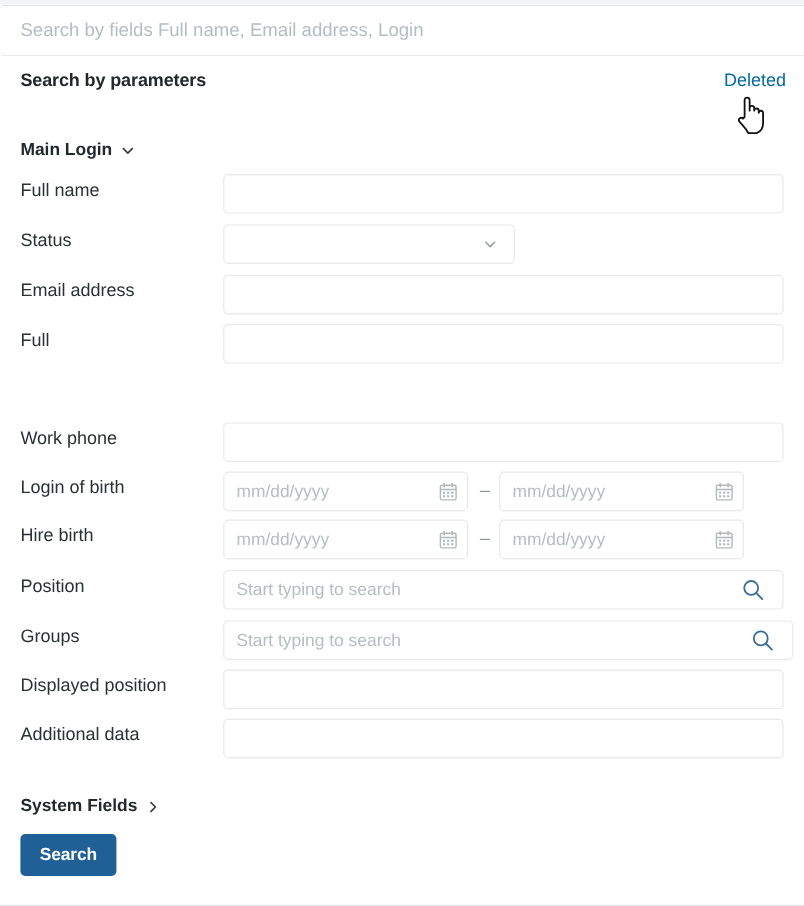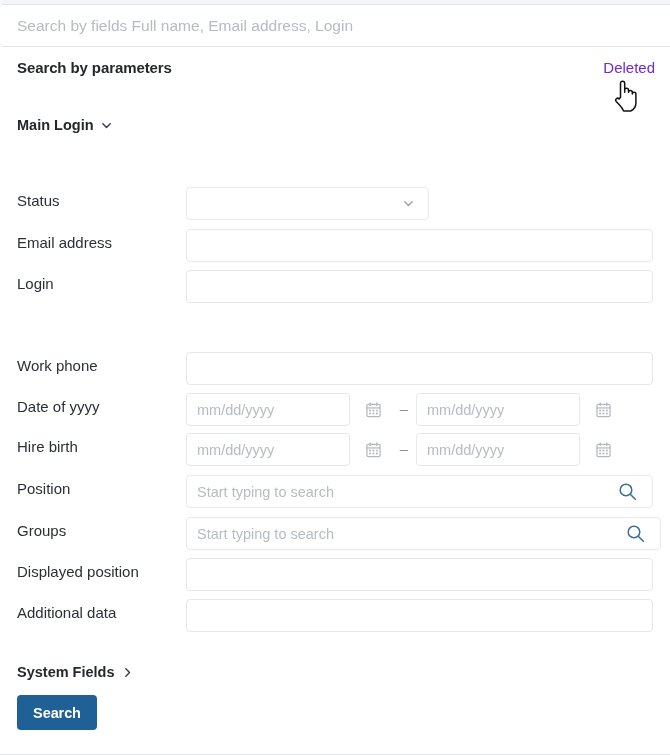--- a/index.html
+++ b/index.html
@@ -61,21 +61,21 @@
     left: 17px; top: 11px;
     font-size: 15px;
     font-weight: bold;
     color: #23282d;
     letter-spacing: -0.1px;
   }
   .deleted-link {
     position: absolute;
     right: 15px; top: 11px;
     font-size: 15px;
-    color: #6d28d9;
+    color: #0369a1;
     text-decoration: none;
     cursor: pointer;
   }
 
   
   .cursor-pointer-icon {
     position: absolute;
     left: 611px; top: 79px;
     width: 30px; height: 34px;
     pointer-events: none;
@@ -121,21 +121,21 @@
     font-family: "Liberation Sans", sans-serif;
     font-size: 14.5px;
     color: #3b3f44;
     padding: 0 10px;
     outline: none;
   }
   .fld::placeholder { color: #b6bcc3; opacity: 1; }
 
   .fld-wide   { left: 186px; width: 467px; }
   .fld-select { left: 186px; width: 243px; padding-right: 26px; }
-  .fld-date   { width: 164px; padding-right: 15px; }
+  .fld-date   { width: 204px; padding-right: 15px; }
   .fld-date.a { left: 186px; }
   .fld-date.b { left: 416px; }
   .fld-lookup { left: 186px; padding-right: 34px; }
   .fld-lookup.position { width: 467px; }
   .fld-lookup.groups   { width: 475px; }
 
   .sel-chevron {
     position: absolute;
     left: 403px;
     width: 11px; height: 11px;
@@ -215,47 +215,51 @@
 
   <div class="section-head main">
     <span>Main Login</span>
     <svg class="chev" viewBox="0 0 12 12">
       <path d="M2 4.2 L6 8.2 L10 4.2" fill="none" stroke="#3b4046" stroke-width="1.6" stroke-linecap="round" stroke-linejoin="round"></path>
     </svg>
   </div>
 
   <div class="form">
 
+    <div class="row" style="top:145px;height:37px">
+      <label class="row-label" style="top:5px">Full name</label>
+      <input class="fld fld-wide" style="top: 0px;" type="text" placeholder="">
+    </div>
 
     <div class="row" style="top:187px;height:37px">
       <label class="row-label" style="top:5px">Status</label>
       <input class="fld fld-select" style="top: 0px;" type="text" readonly="" placeholder="">
       <svg class="sel-chevron" style="top:11px" viewBox="0 0 12 12">
         <path d="M2 4.2 L6 8.2 L10 4.2" fill="none" stroke="#9aa1a9" stroke-width="1.5" stroke-linecap="round" stroke-linejoin="round"></path>
       </svg>
     </div>
 
     <div class="row" style="top:229px;height:37px">
       <label class="row-label" style="top:5px">Email address</label>
       <input class="fld fld-wide" style="top: 0px;" type="text" placeholder="">
     </div>
 
     <div class="row" style="top:270px;height:37px">
-      <label class="row-label" style="top:5px">Login</label>
+      <label class="row-label" style="top:5px">Full</label>
       <input class="fld fld-wide" style="top: 0px;" type="text" placeholder="">
     </div>
 
 
     <div class="row" style="top:352px;height:37px">
       <label class="row-label" style="top:5px">Work phone</label>
       <input class="fld fld-wide" style="top: 0px;" type="text" placeholder="">
     </div>
 
     <div class="row" style="top:393px;height:37px">
-      <label class="row-label" style="top:5px">Date of yyyy</label>
+      <label class="row-label" style="top:5px">Login of birth</label>
       <input class="fld fld-date a" style="top: 0px;" type="text" placeholder="mm/dd/yyyy">
       <svg class="cal-icon a" style="top:9px" viewBox="0 0 16 17">
         <rect x="1" y="2.5" width="14" height="13" rx="1.4" fill="none" stroke="#b3b8be" stroke-width="1.3"></rect>
         <path d="M1 6.3 H15" stroke="#b3b8be" stroke-width="1.3"></path>
         <path d="M4.5 1 V3.8 M11.5 1 V3.8" stroke="#b3b8be" stroke-width="1.4" stroke-linecap="round"></path>
         <g fill="#b3b8be">
           <rect x="3.4" y="8.2" width="2" height="1.8"></rect>
             <rect x="7" y="8.2" width="2" height="1.8"></rect>
             <rect x="10.6" y="8.2" width="2" height="1.8"></rect>
           <rect x="3.4" y="11.4" width="2" height="1.8"></rect>

